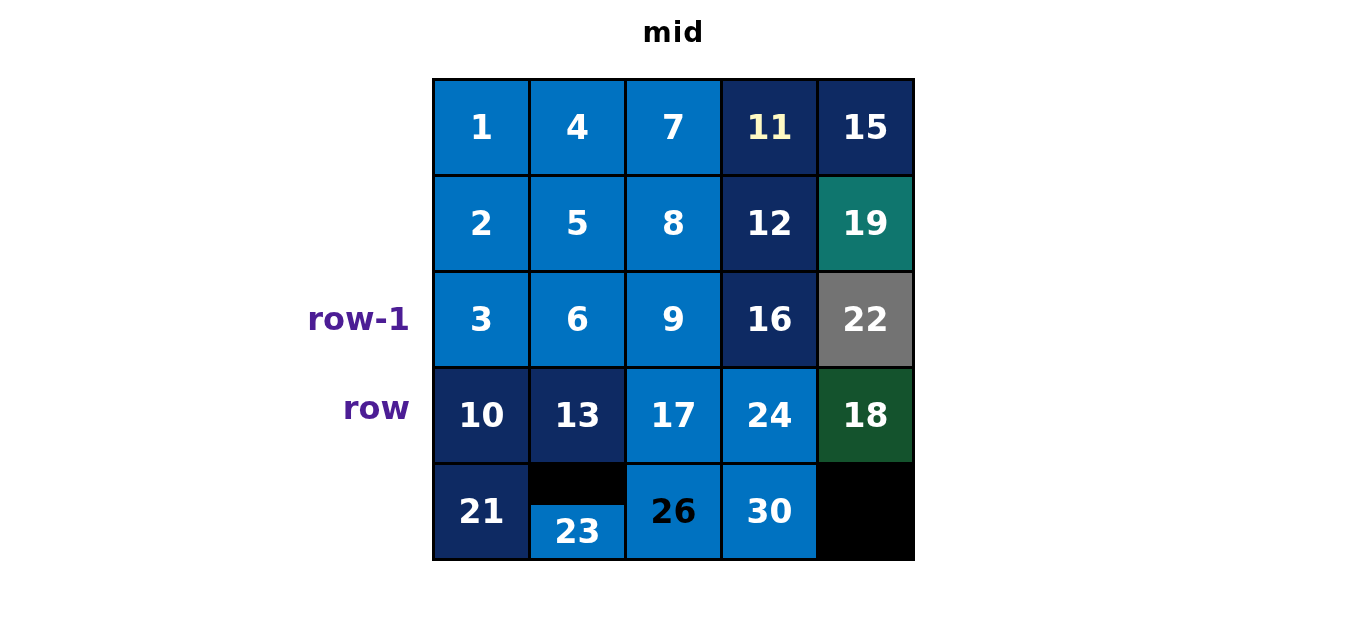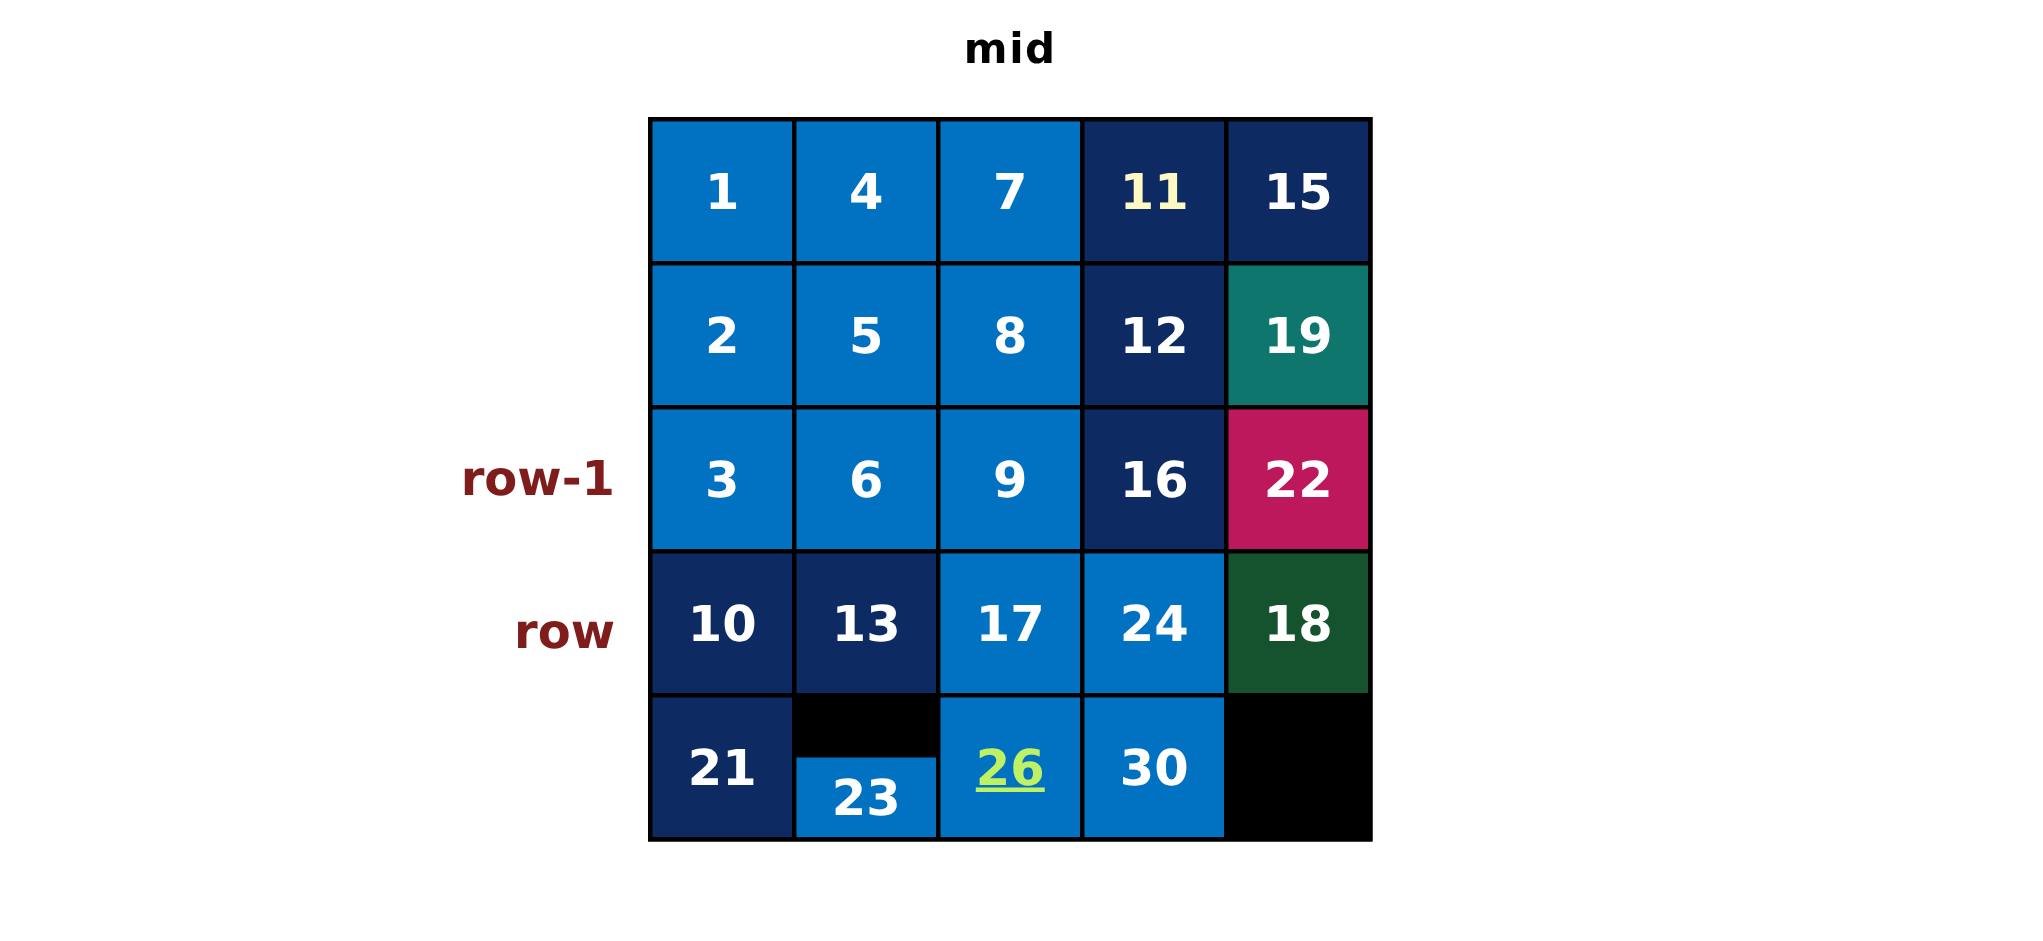--- a/index.html
+++ b/index.html
@@ -30,27 +30,27 @@
     letter-spacing: 1px;
   }
   .row-label {
     position: absolute;
     width: 170px;
     left: 240px;
     text-align: right;
     padding-right: 39px;
     font-size: 32px;
     font-weight: 600;
-    color: #7f1d1d;
+    color: #4c1d95;
     height: 93px;
     line-height: 93px;
     box-sizing: content-box;
   }
   .row-label.r2 { top: 273px; }
-  .row-label.r3 { top: 375px; }
+  .row-label.r3 { top: 362px; }
   .grid {
     position: absolute;
     left: 432px;
     top: 78px;
     display: grid;
     grid-template-columns: repeat(5, 93px);
     grid-auto-rows: 93px;
     gap: 3px;
     background: #000000;
     border: 3px solid #000000;
@@ -83,24 +83,24 @@
       <div class="cell" style="background: rgb(14, 42, 99); color: rgb(255, 255, 255);">15</div>
       <div class="cell" style="background: rgb(0, 114, 193); color: rgb(255, 255, 255);">2</div>
       <div class="cell" style="background: rgb(0, 114, 193); color: rgb(255, 255, 255);">5</div>
       <div class="cell" style="background: rgb(0, 114, 193); color: rgb(255, 255, 255);">8</div>
       <div class="cell" style="background: rgb(14, 42, 99); color: rgb(255, 255, 255);">12</div>
       <div class="cell" style="background: #0f766e; color: rgb(255, 255, 255);">19</div>
       <div class="cell" style="background: rgb(0, 114, 193); color: rgb(255, 255, 255);">3</div>
       <div class="cell" style="background: rgb(0, 114, 193); color: rgb(255, 255, 255);">6</div>
       <div class="cell" style="background: rgb(0, 114, 193); color: rgb(255, 255, 255);">9</div>
       <div class="cell" style="background: rgb(14, 42, 99); color: rgb(255, 255, 255);">16</div>
-      <div class="cell" style="background: #be185d; color: rgb(255, 255, 255);">22</div>
+      <div class="cell" style="background: #737373; color: rgb(255, 255, 255);">22</div>
       <div class="cell" style="background: rgb(14, 42, 99); color: rgb(255, 255, 255);">10</div>
       <div class="cell" style="background: rgb(14, 42, 99); color: rgb(255, 255, 255);">13</div>
       <div class="cell" style="background: rgb(0, 114, 193); color: rgb(255, 255, 255);">17</div>
       <div class="cell" style="background: rgb(0, 114, 193); color: rgb(255, 255, 255);">24</div>
       <div class="cell" style="background: #14532d; color: rgb(255, 255, 255);">18</div>
       <div class="cell" style="background: rgb(14, 42, 99); color: rgb(255, 255, 255);">21</div>
       <div class="cell" style="background: rgb(0, 114, 193); color: rgb(255, 255, 255); margin-top: 40px;">23</div>
-      <div class="cell" style="background: rgb(0, 114, 193); color: #bef264; text-decoration: underline;">26</div>
+      <div class="cell" style="background: rgb(0, 114, 193); color: #000000;">26</div>
       <div class="cell" style="background: rgb(0, 114, 193); color: rgb(255, 255, 255);">30</div>
     </div>
 </div>
 
 </body></html>

